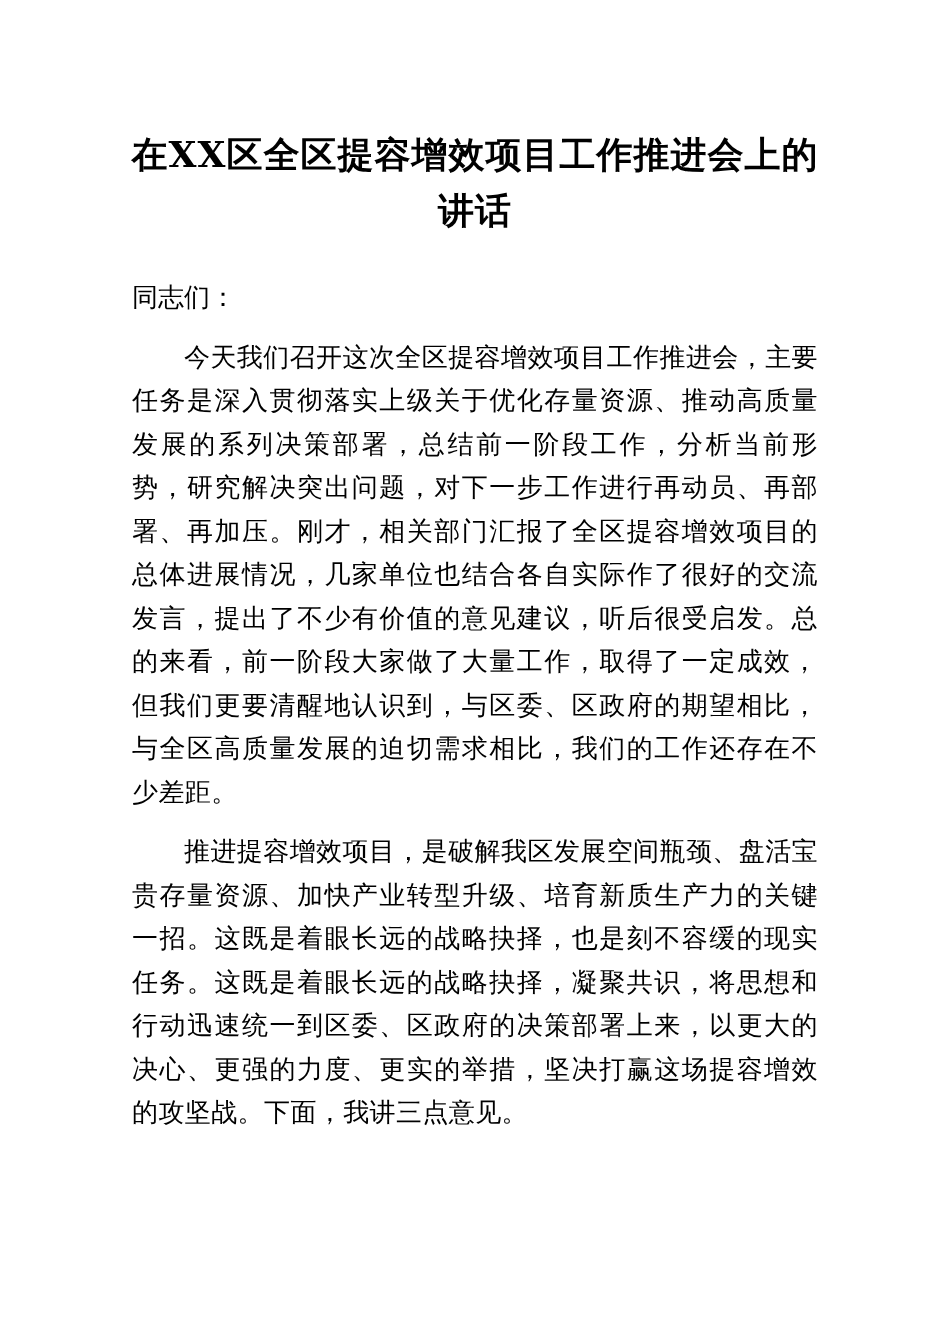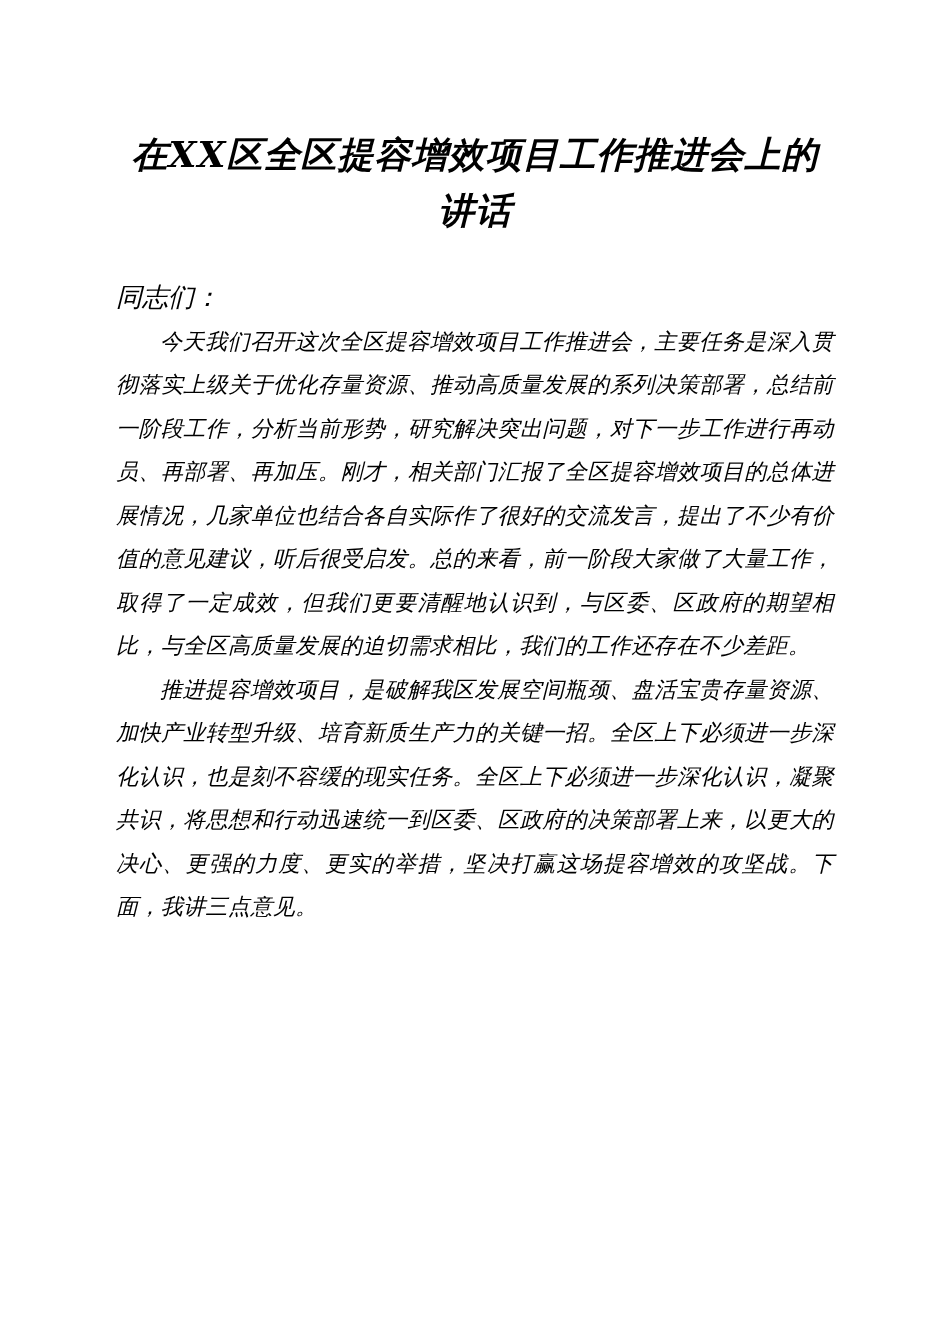--- a/index.html
+++ b/index.html
@@ -12,45 +12,44 @@
     height: 1344px;
     overflow: hidden;
   }
   .page {
     box-sizing: border-box;
     width: 950px;
     height: 1344px;
     background: #ffffff;
     color: #000000;
     padding: 126px 116px 0 116px;
-    font-style: italic;
   }
   .doc-title {
     font-family: "DejaVu Serif", "Liberation Serif", serif;
     font-weight: 700;
     font-size: 36px;
     line-height: 56px;
     text-align: center;
     letter-spacing: 1px;
     margin: 0 0 38px 0;
   }
   .salutation {
     font-family: "DejaVu Serif", "Liberation Serif", serif;
     font-weight: 400;
     font-size: 26px;
     line-height: 43.5px;
-    margin: 0;
+    margin: 16px;
     text-align: justify;
   }
   .body-para {
     font-family: "DejaVu Serif", "Liberation Serif", serif;
     font-weight: 400;
-    font-size: 22px;
+    font-size: 26px;
     line-height: 43.5px;
-    margin: 0;
+    margin: 16px;
     text-indent: 2em;
     text-align: justify;
     letter-spacing: 0.4px;
     word-break: break-all;
   }
   .section-heading {
     font-family: "DejaVu Sans", "Liberation Sans", sans-serif;
     font-weight: 700;
     font-size: 26px;
     line-height: 44px;
@@ -64,15 +63,15 @@
 </head>
 <body>
 
 <div class="page">
   <h1 class="doc-title">在XX区全区提容增效项目工作推进会上的讲话</h1>
 
   <p class="salutation">同志们：</p>
 
   <p class="body-para">今天我们召开这次全区提容增效项目工作推进会，主要任务是深入贯彻落实上级关于优化存量资源、推动高质量发展的系列决策部署，总结前一阶段工作，分析当前形势，研究解决突出问题，对下一步工作进行再动员、再部署、再加压。刚才，相关部门汇报了全区提容增效项目的总体进展情况，几家单位也结合各自实际作了很好的交流发言，提出了不少有价值的意见建议，听后很受启发。总的来看，前一阶段大家做了大量工作，取得了一定成效，但我们更要清醒地认识到，与区委、区政府的期望相比，与全区高质量发展的迫切需求相比，我们的工作还存在不少差距。</p>
 
-  <p class="body-para">推进提容增效项目，是破解我区发展空间瓶颈、盘活宝贵存量资源、加快产业转型升级、培育新质生产力的关键一招。全区上下必须进一步深化认识，也是刻不容缓的现实任务。全区上下必须进一步深化认识，凝聚共识，将思想和行动迅速统一到区委、区政府的决策部署上来，以更大的决心、更强的力度、更实的举措，坚决打赢这场提容增效的攻坚战。下面，我讲三点意见。</p>
+  <p class="body-para">推进提容增效项目，是破解我区发展空间瓶颈、盘活宝贵存量资源、加快产业转型升级、培育新质生产力的关键一招。这既是着眼长远的战略抉择，也是刻不容缓的现实任务。这既是着眼长远的战略抉择，凝聚共识，将思想和行动迅速统一到区委、区政府的决策部署上来，以更大的决心、更强的力度、更实的举措，坚决打赢这场提容增效的攻坚战。下面，我讲三点意见。</p>
 
 </div>
 
 </body></html>

